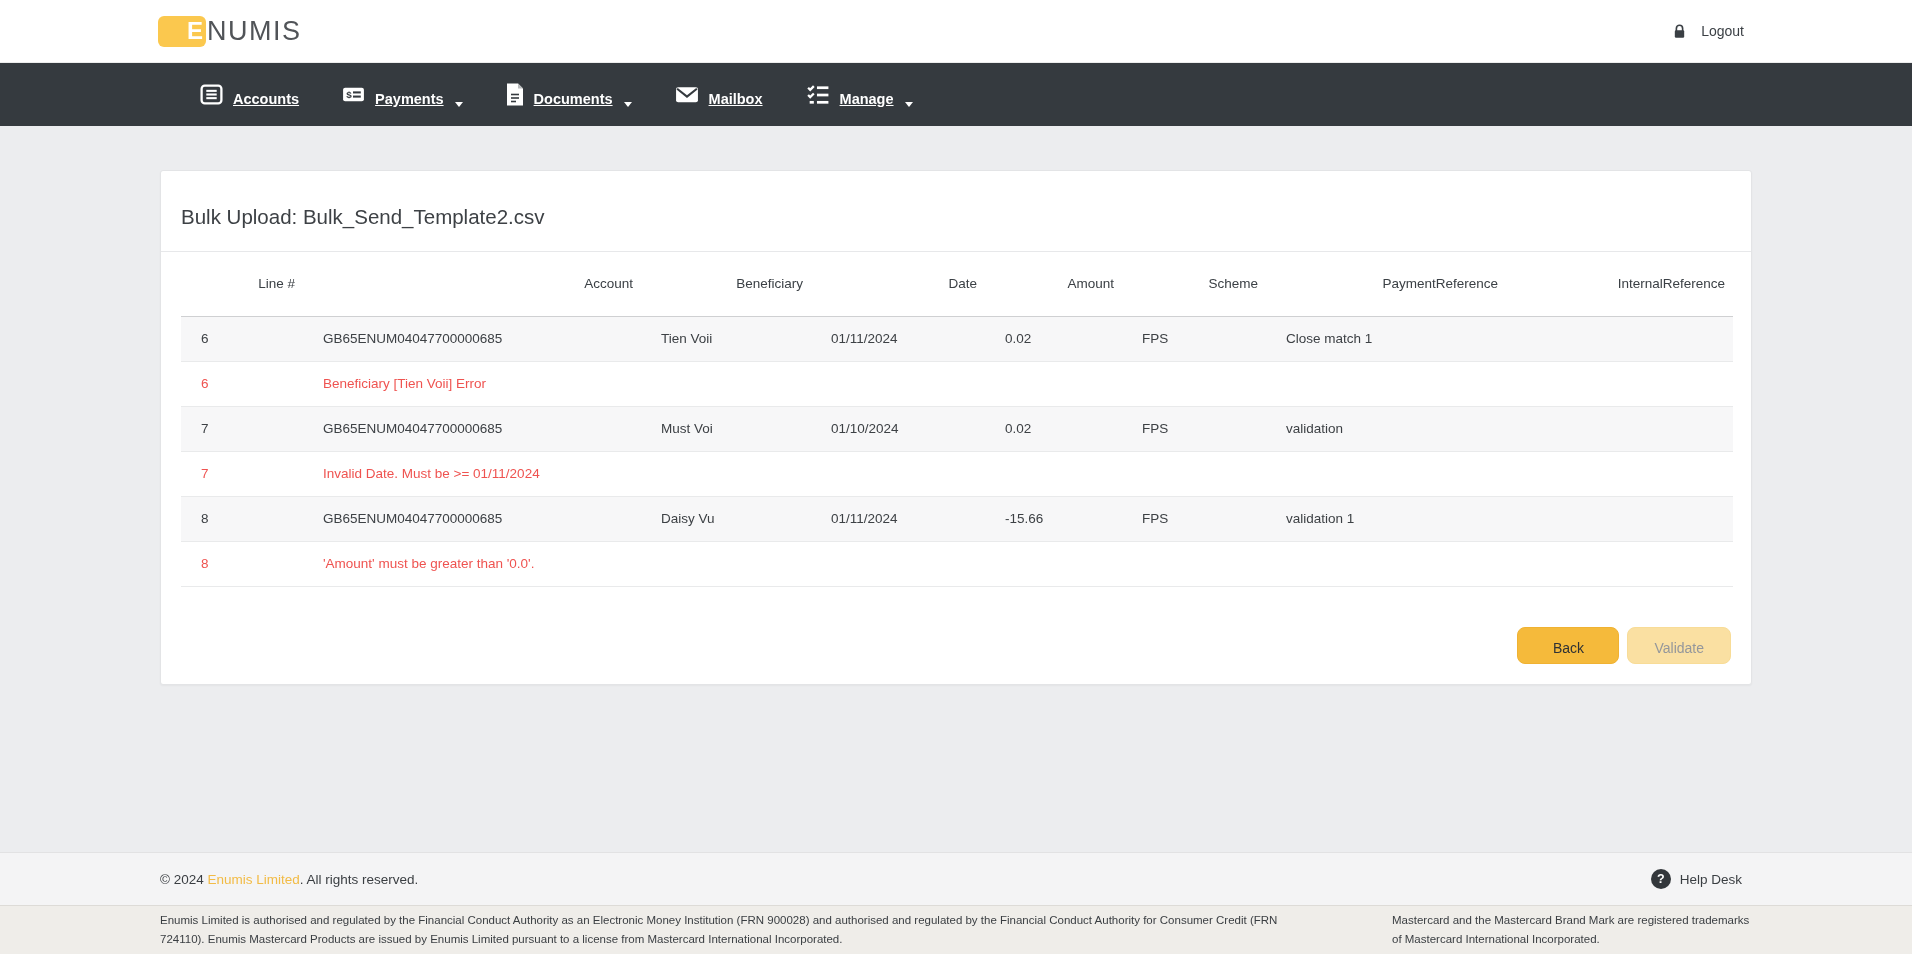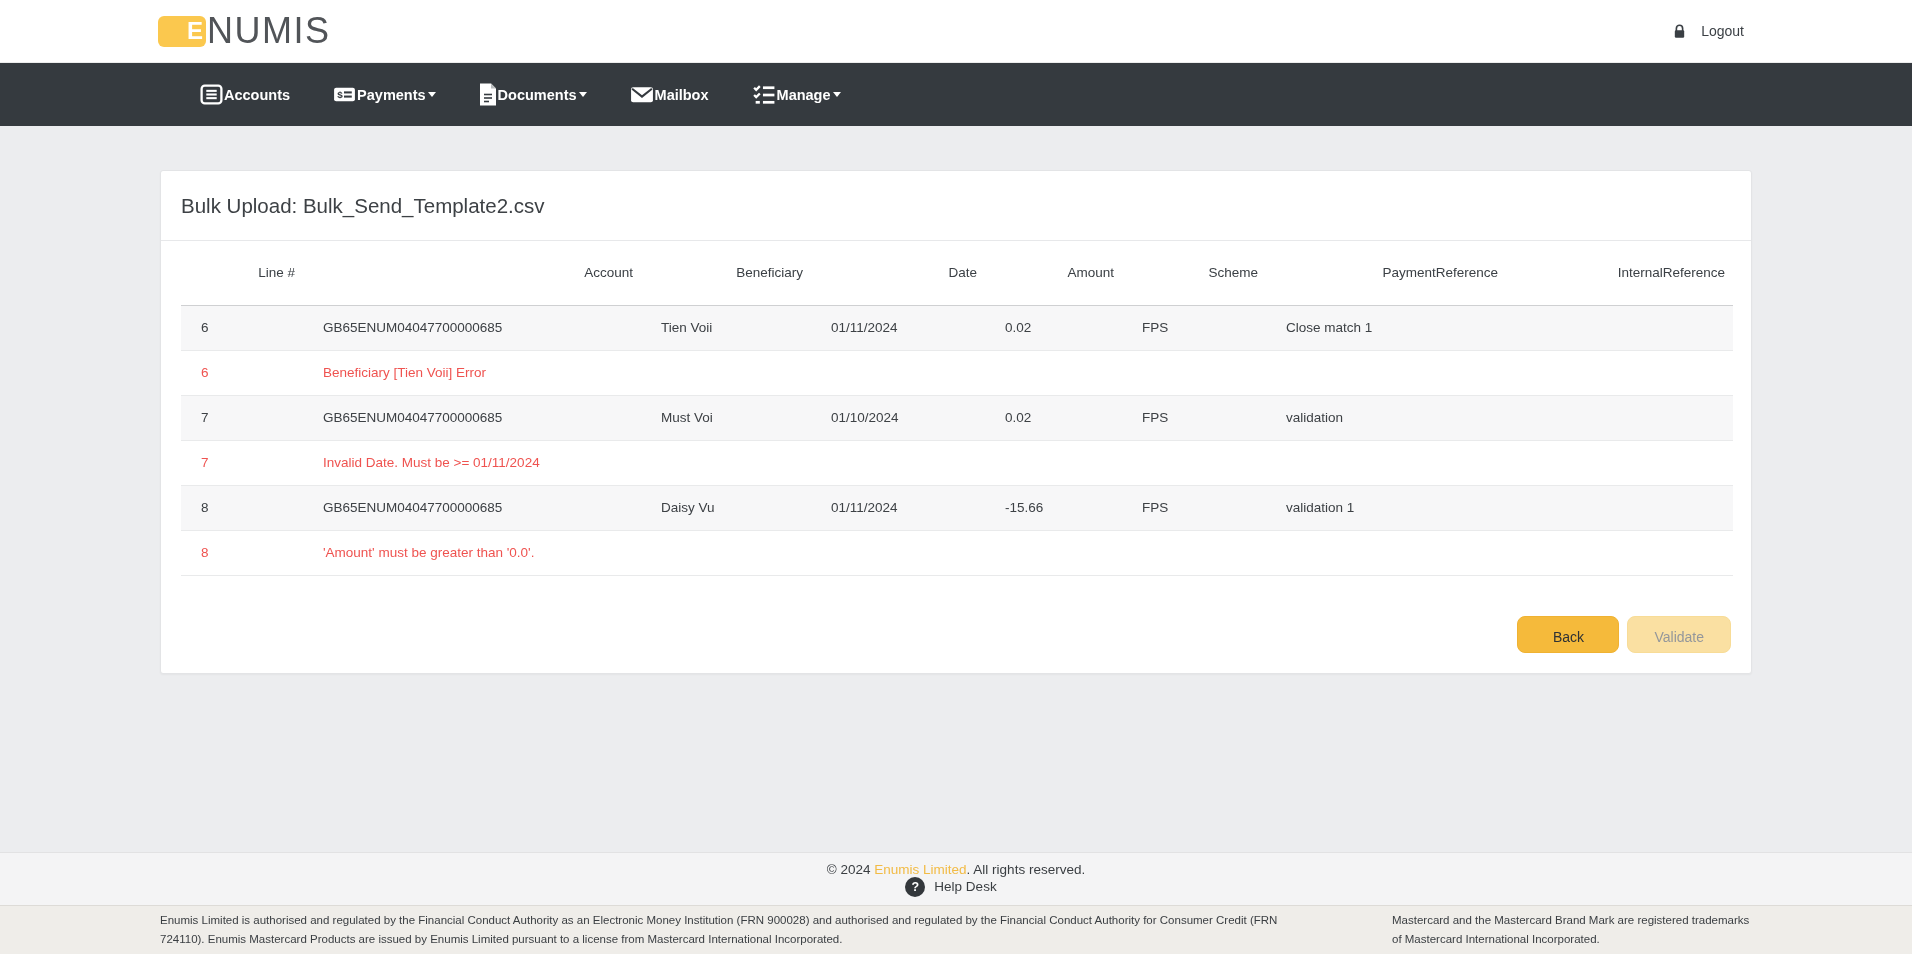--- a/index.html
+++ b/index.html
@@ -19,52 +19,52 @@
     border-bottom:1px solid #ececec;
   }
   .logo { display:flex; align-items:center; cursor:pointer; }
   .logo-box {
     background:#fbc84e; border-radius:6px;
     height:31px; width:48px;
     display:flex; align-items:center; justify-content:flex-end;
     padding-right:3px;
   }
   .logo-letter { color:#ffffff; font-size:24px; font-weight:bold; letter-spacing:0; }
-  .logo-rest { color:#515458; font-size:36px; font-weight:500; letter-spacing:1.5px; margin-left:1px; }
+  .logo-rest { color:#515458; font-size:27px; font-weight:500; letter-spacing:1.5px; margin-left:1px; }
   .logout { display:flex; align-items:center; gap:14px; cursor:pointer; }
   .logout span.lbl { font-size:14px; color:#3a3f44; }
   
   .nav {
     height:63px; background:#353a3f; flex:0 0 auto;
     display:flex; align-items:center;
     padding-left:185px; gap:14px;
   }
   .nav-item {
-    display:flex; align-items:center; 
+    display:flex; align-items:flex-end; gap:9px;
     color:#ffffff; font-size:14.5px; font-weight:600;
-    padding:10px 14px; cursor:pointer; border-radius:3px;
+    padding:10px 14px; cursor:pointer; border-radius:3px;text-decoration:underline;
   }
   .caret {
     width:0; height:0; margin-left:2px;
     border-left:4.5px solid transparent;
     border-right:4.5px solid transparent;
     border-top:5.5px solid #ffffff;
   }
   
   .main { flex:1 1 auto; display:flex; flex-direction:column; align-items:center; }
   .card {
     margin-top:44px;
     width:1592px;
     background:#ffffff;
     border:1px solid #e3e4e6;
     border-radius:3px;
     box-shadow:0 1px 2px rgba(0,0,0,.04);
   }
   .card-header {
-    padding:23px 20px 22px 20px;
+    padding:34px 20px 22px 20px;
     border-bottom:1px solid #e7e8ea;
   }
   .card-title { font-size:20.5px; font-weight:400; color:#3d4145; }
   .card-body { padding:0 20px 20px 20px; }
   table.bulk { border-collapse:collapse; width:1552px; table-layout:fixed; font-size:13.5px; }
   table.bulk th {
     text-align:right; font-weight:400; color:#3b4045;
     height:64px; vertical-align:middle; padding:0 8px 0 20px;
     border-bottom:1px solid #cfd0d2;
   }
@@ -85,21 +85,21 @@
   .btn-validate { background:#fae0a2; color:#94979b; border-color:#f8dc97; cursor:default; }
   
   .footer {
     flex:0 0 auto; height:53px; background:#f4f4f5;
     border-top:1px solid #e2e2e3;
     display:flex; align-items:center;
   }
   .footer-inner {
     width:1592px; margin:0 auto;
     display:flex; align-items:center; justify-content:space-between;
-    font-size:13.5px; color:#3a3e42;flex-direction:column;
+    font-size:13.5px; color:#3a3e42;
   }
   .company-link { color:#f2bb45; cursor:pointer; }
   .helpdesk { display:flex; align-items:center; gap:9px; cursor:pointer; padding-right:10px; }
   .help-icon {
     width:20px; height:20px; border-radius:50%;
     background:#33373b; color:#ffffff;
     display:flex; align-items:center; justify-content:center;
     font-size:12.5px; font-weight:bold;
   }
   .legal {

